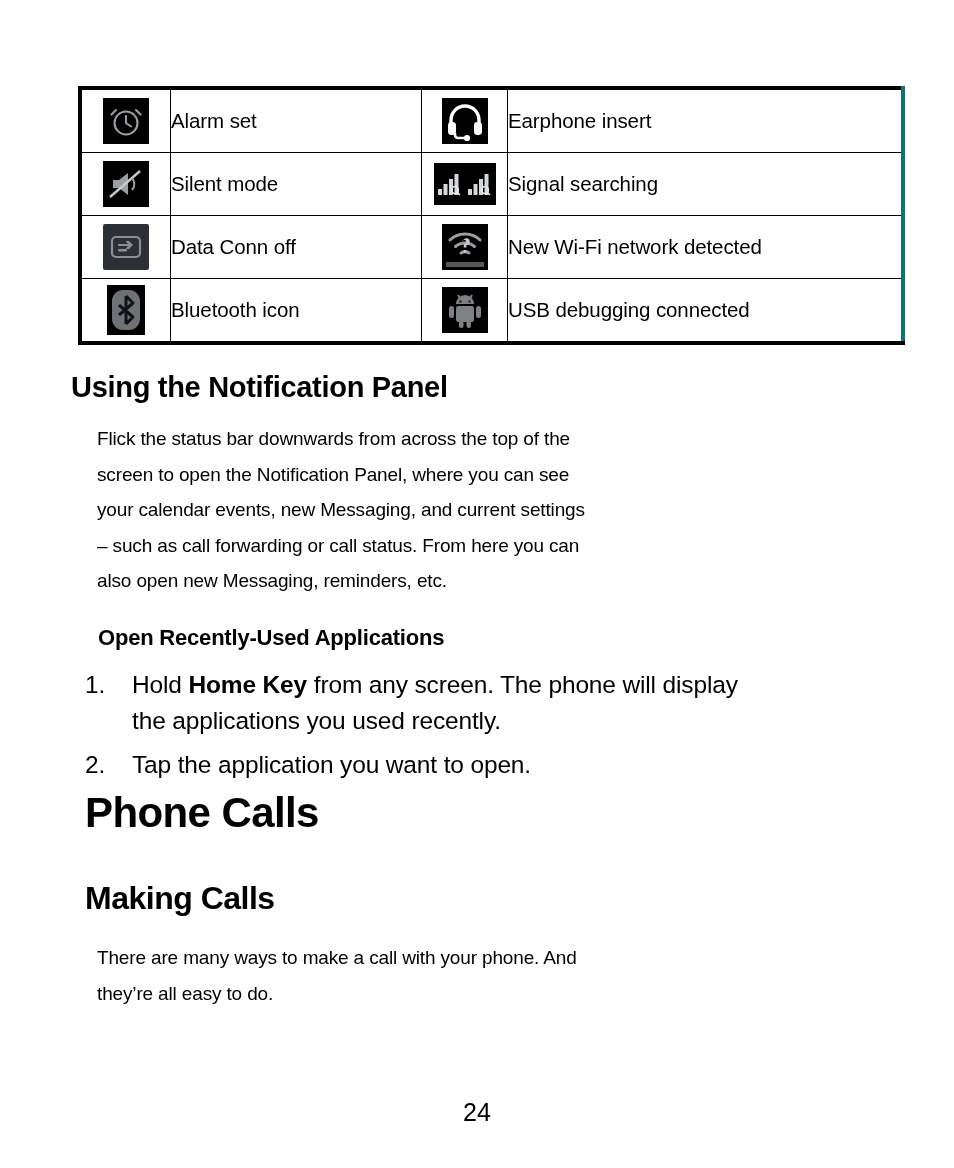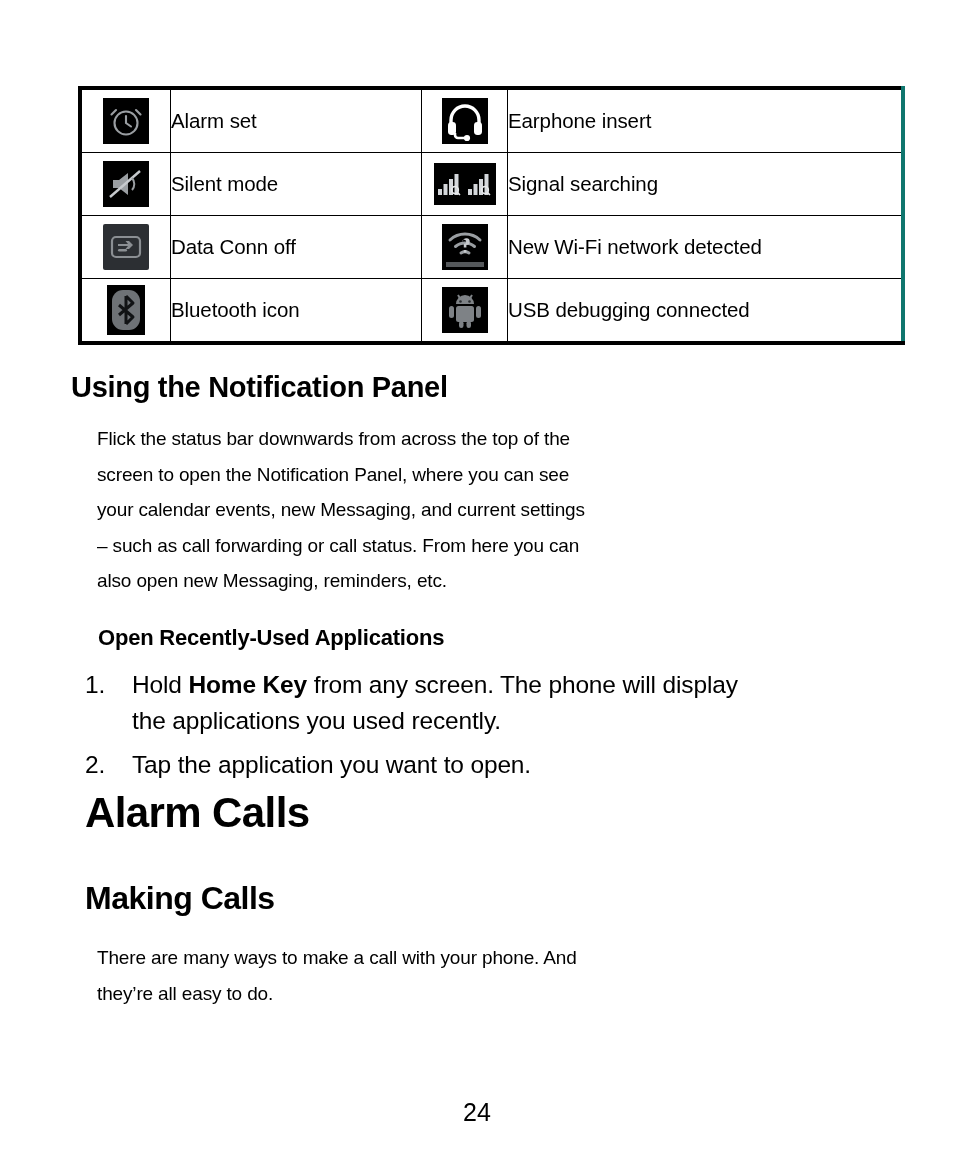--- a/index.html
+++ b/index.html
@@ -303,21 +303,21 @@
       <span class="num">1.</span>
       <span class="txt"><span>Hold </span><b>Home Key</b><span style="white-space:pre-line"> from any screen. The phone will display
 the applications you used recently.</span></span>
     </div>
     <div class="li" style="margin-top:9px">
       <span class="num">2.</span>
       <span class="txt">Tap the application you want to open.</span>
     </div>
   </div>
 
-  <div class="h1" style="top:789px">Alarm Calls</div>
+  <div class="h1" style="top:789px">Phone Calls</div>
 
   <div class="h1b" style="top:880px">Making Calls</div>
 
   <div class="para" style="top:940px; width:820px">There are many ways to make a call with your phone. And
 they’re all easy to do.</div>
 
   <div class="pageno" style="top:1098px">24</div>
 
 </div>
 

